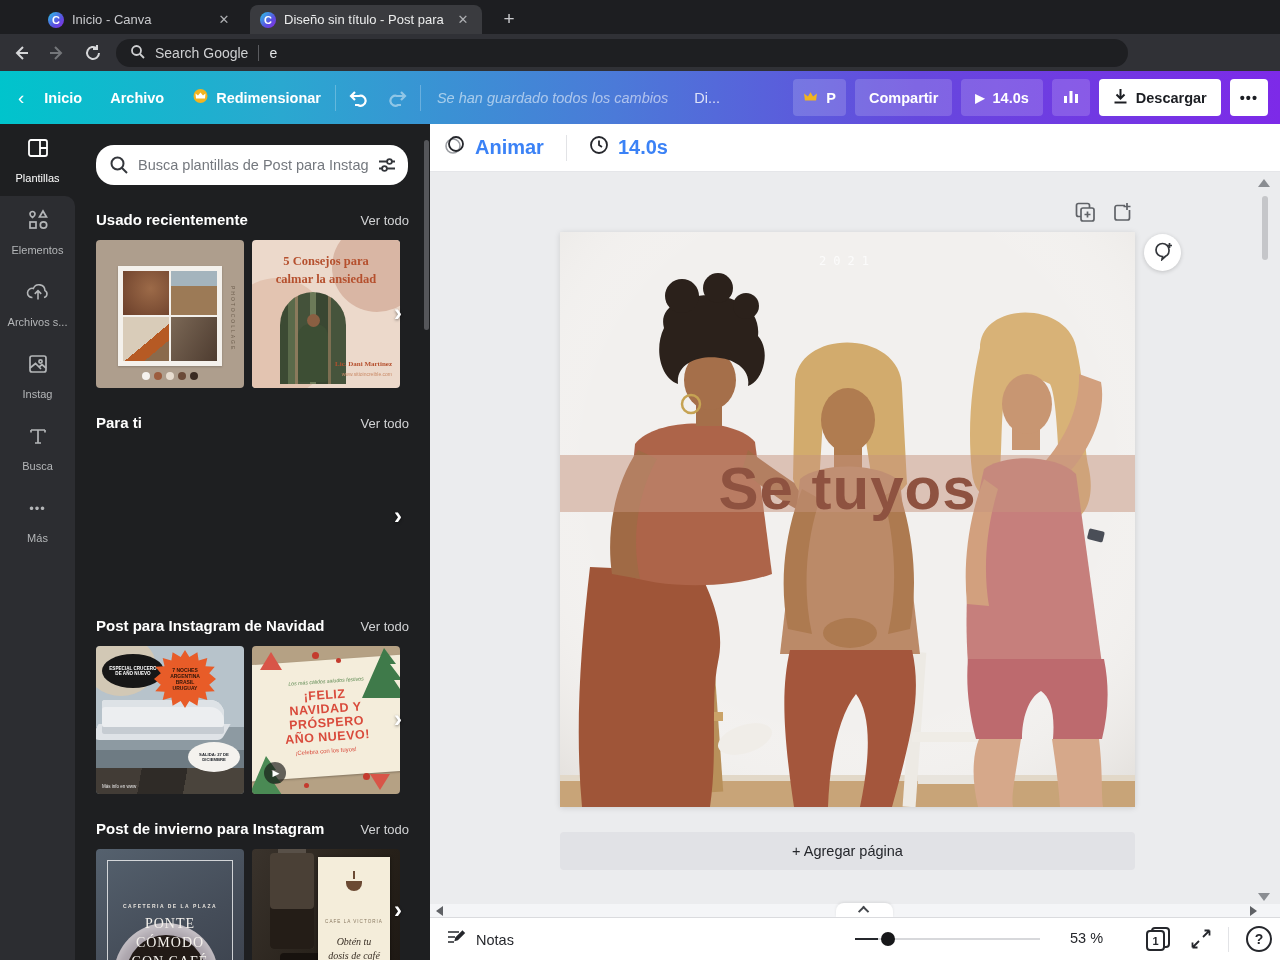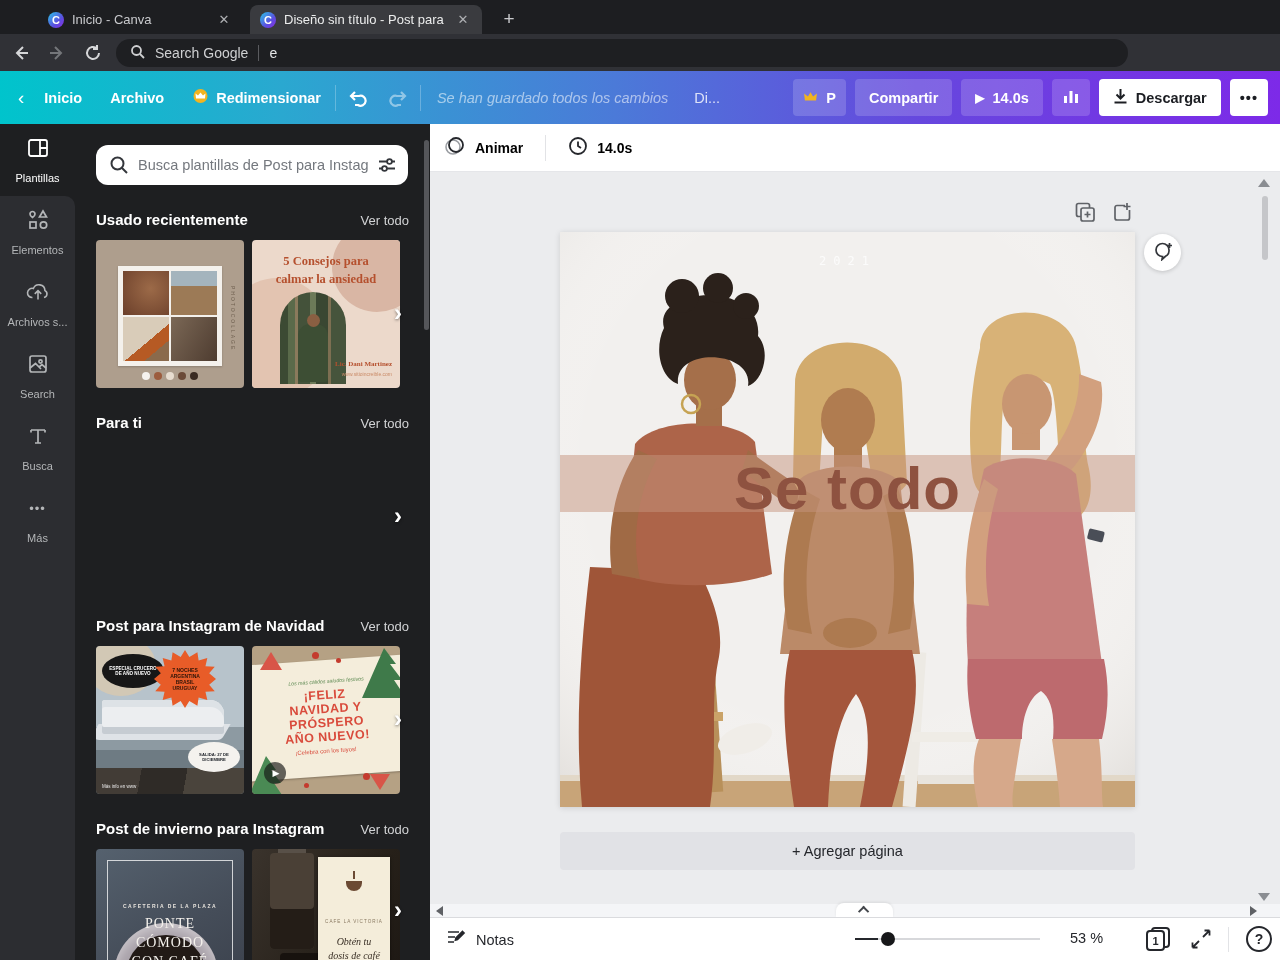--- a/index.html
+++ b/index.html
@@ -62,21 +62,21 @@
   .rail { left:0; top:124px; width:75px; height:836px; background:#1e1f21; color:#b4b6b8; }
   .rail-item { height:72px; display:flex; flex-direction:column; align-items:center;
     justify-content:center; gap:12px; font-size:11px; }
   .rail-item.active { color:#fff; }
   .rail-rest { background:#2c2d31; border-radius:0 10px 0 0; padding-bottom:4px; }
   .rail-ic { width:24px; height:24px; display:flex; align-items:center; justify-content:center; }
 
   
   .panel { left:75px; top:124px; width:355px; height:836px; background:#1e1f21; overflow:hidden; }
   .search-wrap { position:relative; margin:21px 0 0 21px; width:312px; height:40px; }
-  .search-input { width:100%; height:100%; border:none; border-radius:12px; background:#fff;
+  .search-input { width:100%; height:100%; border:none; border-radius:18px; background:#fff;
     padding:0 40px 0 42px; font-size:14.5px; color:#33363b; outline:none;
     font-family:"Liberation Sans", sans-serif; }
   .search-input::placeholder { color:#74787e; }
   .search-mag { position:absolute; left:13px; top:10px; }
   .search-filter { position:absolute; right:11px; top:10px; }
   .sec-head { display:flex; align-items:baseline; justify-content:space-between;
     margin:26px 21px 12px 21px; }
   .sec-title { color:#fff; font-size:15px; font-weight:bold; }
   .sec-link { color:#d2d3d5; font-size:13px; }
   .thumb-row { position:relative; margin-left:21px; height:148px; width:334px; }
@@ -221,22 +221,22 @@
     font-size:10px; font-style:italic; font-family:"Liberation Serif", serif; line-height:1.4;
     white-space:pre-line; }
 
   
   .collapse-handle { left:425px; top:503px; width:19px; height:82px; background:#1e1f21;
     border-radius:0 10px 10px 0; color:#c8c9cb; display:flex; align-items:center;
     justify-content:center; font-size:13px; }
 
   
   .ws-toolbar { left:430px; top:124px; width:850px; height:48px; background:#fff;
-    border-bottom:1px solid #e5e6e9; display:flex; align-items:center; color:#000000;
-    font-size:14px; font-weight:600; }
+    border-bottom:1px solid #e5e6e9; display:flex; align-items:center; color:#3b82f6;
+    font-size:20px; font-weight:600; }
   .ws-tool { display:flex; align-items:center; gap:9px; padding:0 14px; }
   .ws-sep { width:1px; height:26px; background:#e2e3e6; margin:0 8px; }
   .workspace { left:430px; top:172px; width:850px; height:732px; background:#ebecee; }
   .page-actions { position:absolute; left:645px; top:30px; display:flex; gap:16px; color:#5f6267; }
   .comment-fab { position:absolute; left:714px; top:62px; width:37px; height:37px; background:#fff;
     border-radius:50%; box-shadow:0 1px 4px rgba(0,0,0,0.18); display:flex; align-items:center;
     justify-content:center; color:#33363b; }
   .design-page { position:absolute; left:130px; top:60px; width:575px; height:575px;
     background:#f2f0ee; box-shadow:0 1px 6px rgba(0,0,0,0.13); overflow:hidden; }
   .year-text { position:absolute; left:0; right:0; top:22px; text-align:center; color:#fdfdfd;
@@ -453,21 +453,21 @@
         <span>Archivos s...</span>
       </div>
       <div class="rail-item">
         <span class="rail-ic">
           <svg width="22" height="22" viewBox="0 0 22 22" fill="none" stroke="#b4b6b8" stroke-width="1.7">
               <rect x="3" y="3" width="16" height="16" rx="2"></rect>
               <circle cx="13.5" cy="8.5" r="1.6"></circle>
               <path d="M3 15 L8.5 10.5 L14 16 M12 14 L15 11.5 L19 15"></path>
             </svg>
         </span>
-        <span>Search</span>
+        <span>Instag</span>
       </div>
       <div class="rail-item">
         <span class="rail-ic">
           <svg width="20" height="20" viewBox="0 0 20 20" fill="none" stroke="#b4b6b8" stroke-width="1.7">
               <path d="M3 4 H17 M3 4 V6.5 M17 4 V6.5 M10 4 V17 M7 17 H13"></path>
             </svg>
         </span>
         <span>Busca</span>
       </div>
       <div class="rail-item">
@@ -717,21 +717,21 @@
           <rect x="528" y="298" width="16" height="11" rx="2" fill="#4a4e57" transform="rotate(14 536 303)"></rect>
           <path d="M408,427 L544,427 C550,457 548,482 542,507 L493,507 C495,482 491,466 481,459 C468,466 462,487 462,507 L416,507 C408,477 406,450 408,427 Z" fill="#bd6a6e"></path>
           <path d="M419,507 L461,507 C455,545 451,565 453,575 L418,575 C411,545 413,522 419,507 Z" fill="#d6a88a"></path>
           <path d="M492,507 L539,507 C543,540 541,560 543,575 L500,575 C498,545 494,522 492,507 Z" fill="#d6a88a"></path>
         </g>
 
         <rect x="0" y="223" width="575" height="57" fill="#c6937e" opacity="0.5"></rect>
       </svg>
       <div class="year-text">2021</div>
       <div class="band" style="background:transparent;"></div>
-      <div class="headline">Se todo</div>
+      <div class="headline">Se tuyos</div>
     </div>
 
     <button class="addpage">+ Agregar página</button>
   </div>
 
   <div class="abs vscroll-up"></div>
   <div class="abs vscroll-thumb"></div>
   <div class="abs vscroll-dn"></div>
   <div class="abs hscroll"></div>
   <div class="abs hscroll-l"></div>

